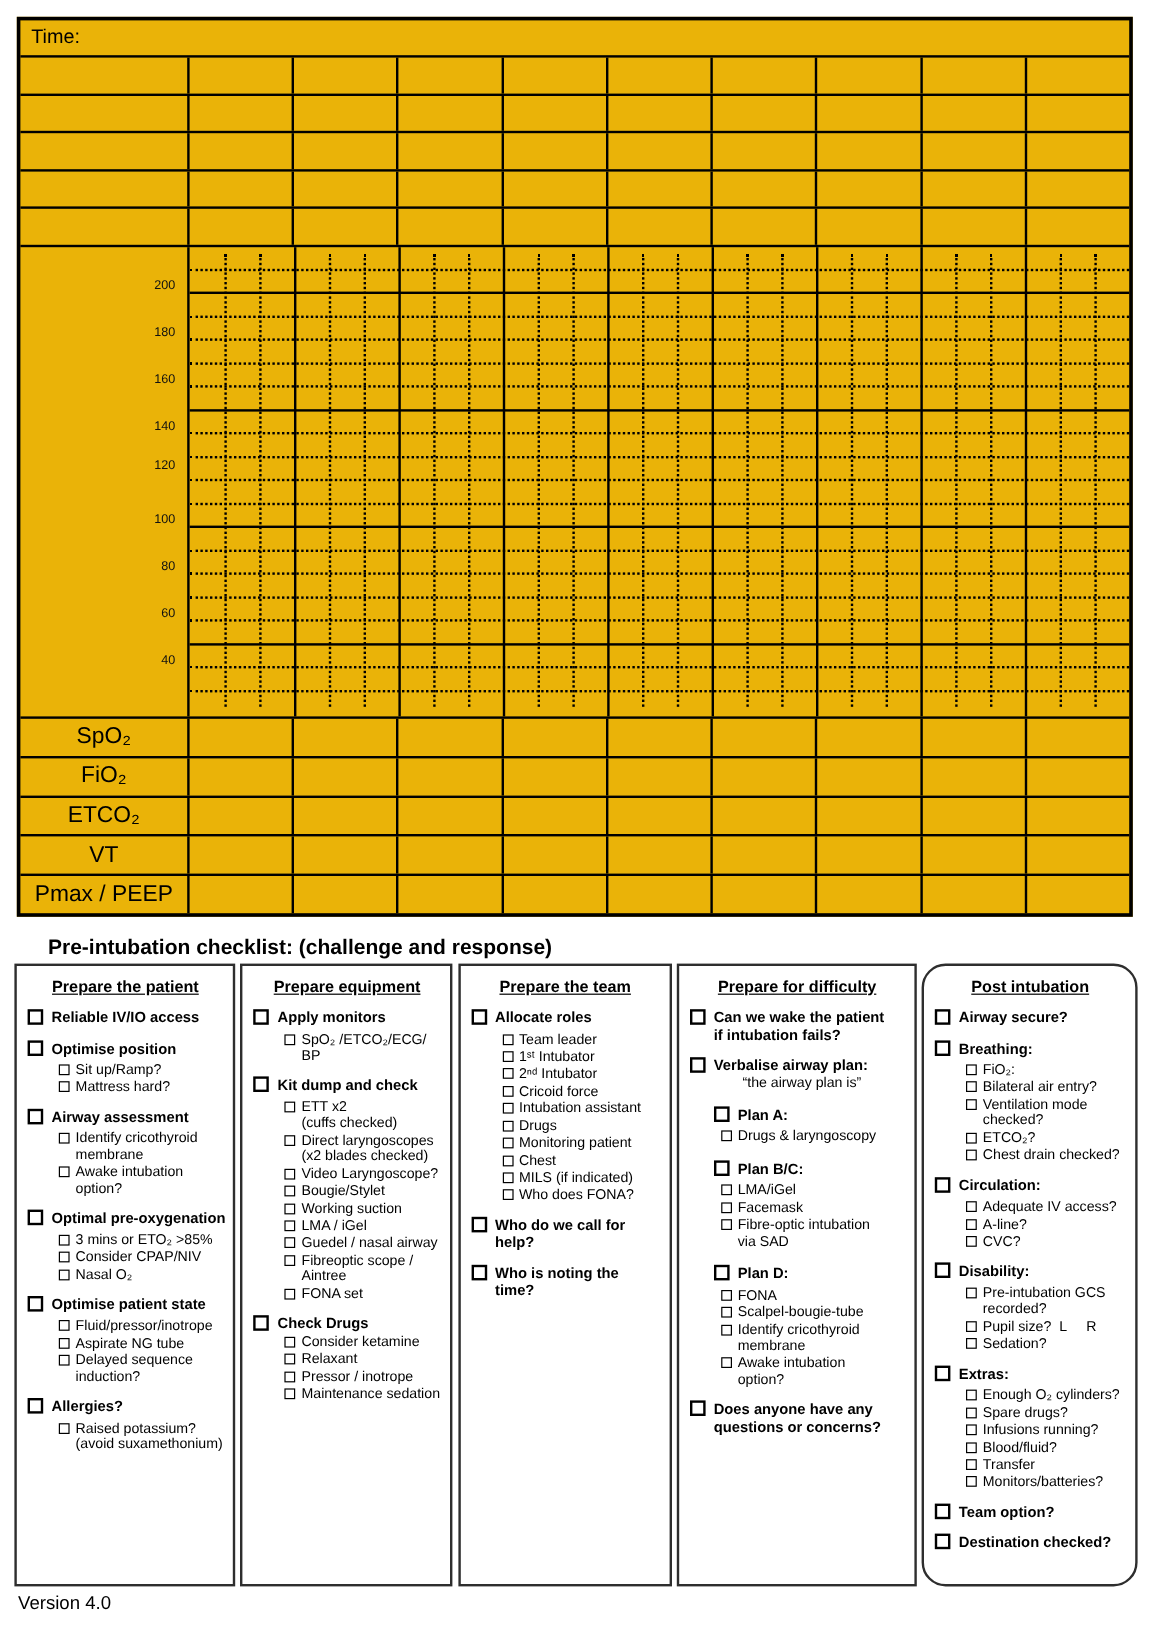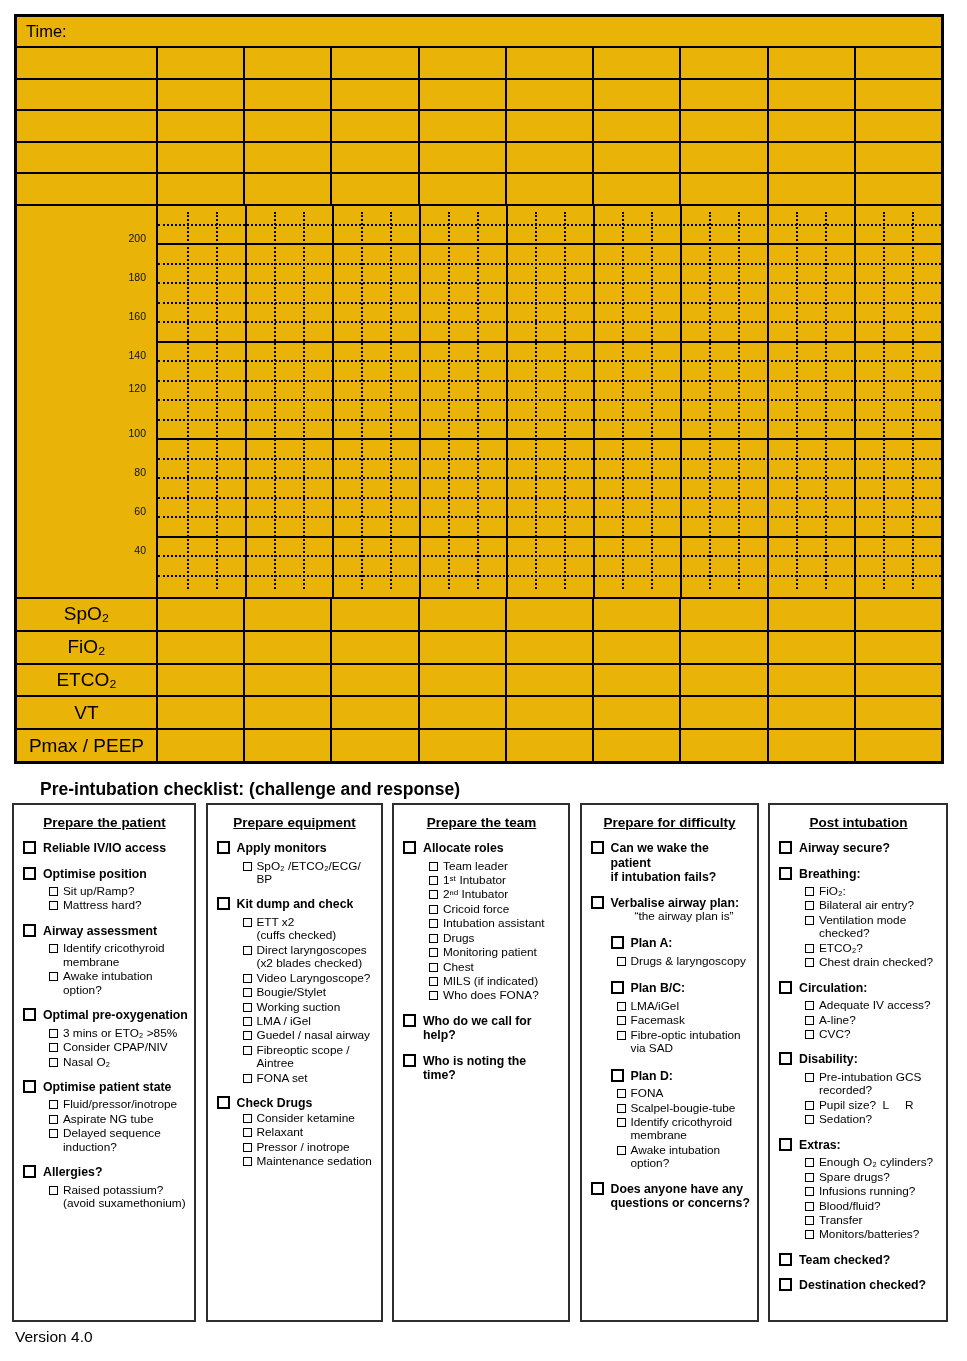--- a/index.html
+++ b/index.html
@@ -45,22 +45,22 @@
     position:absolute; left:12px; top:803px; width:936px; height:519px;
     display:flex; justify-content:space-between;
   }
   .cl-box {
     border:2px solid #2e2e2e; box-sizing:border-box; height:519px;
     padding:8px 6px 8px 7px; overflow:hidden; background:#fff;
   }
   .cl-box.b1 { width:184px; }
   .cl-box.b2 { width:177px; }
   .cl-box.b3 { width:178px; }
-  .cl-box.b4 { width:179px; }
-  .cl-box.b5 { width:180px; }
+  .cl-box.b4 { width:200px; }
+  .cl-box.b5 { width:180px;border-radius:20px; }
   .cl-header {
     text-align:center; font-weight:bold; text-decoration:underline;
     font-size:13.5px; margin:2px 0 6px 0;
   }
   .cl-item { display:flex; align-items:flex-start; }
   .cl-item .cl-label { white-space:pre-line; }
   .cl-item.main { margin:11px 0 0 2px; font-weight:bold; font-size:12.3px; line-height:1.18; }
   .cl-item.plan { margin:13px 0 0 22px; font-weight:bold; font-size:12.3px; line-height:1.18; }
   .cl-item.sub  { margin:1px 0 0 28px; font-size:11.8px; line-height:1.14; }
   .cl-item.sub.gap { margin-top:4px; }
@@ -635,21 +635,21 @@
       <div class="cl-item sub">
         <span class="cb"></span>
         <span class="cl-label">Transfer</span>
       </div>
       <div class="cl-item sub">
         <span class="cb"></span>
         <span class="cl-label">Monitors/batteries?</span>
       </div>
       <div class="cl-item main">
         <span class="cb cb-big"></span>
-        <span class="cl-label">Team checked?</span>
+        <span class="cl-label">Team option?</span>
       </div>
       <div class="cl-item main">
         <span class="cb cb-big"></span>
         <span class="cl-label">Destination checked?</span>
       </div>
     </div>
   </div>
 
 <div class="version">Version 4.0</div>
 

